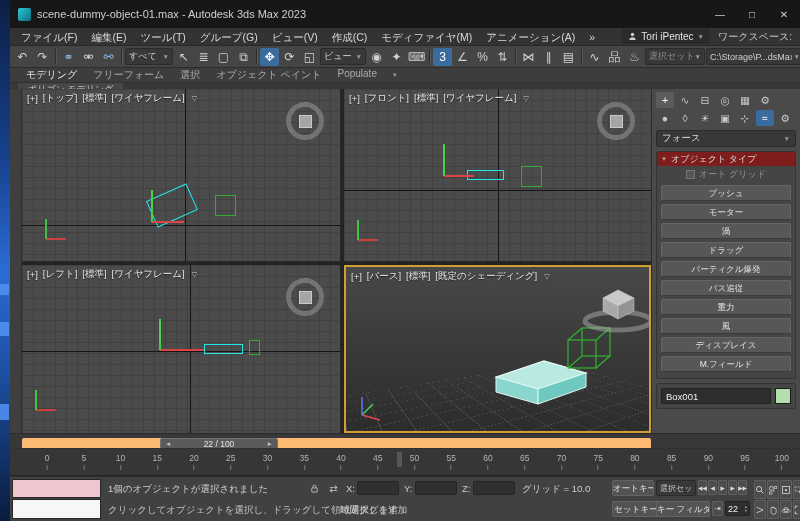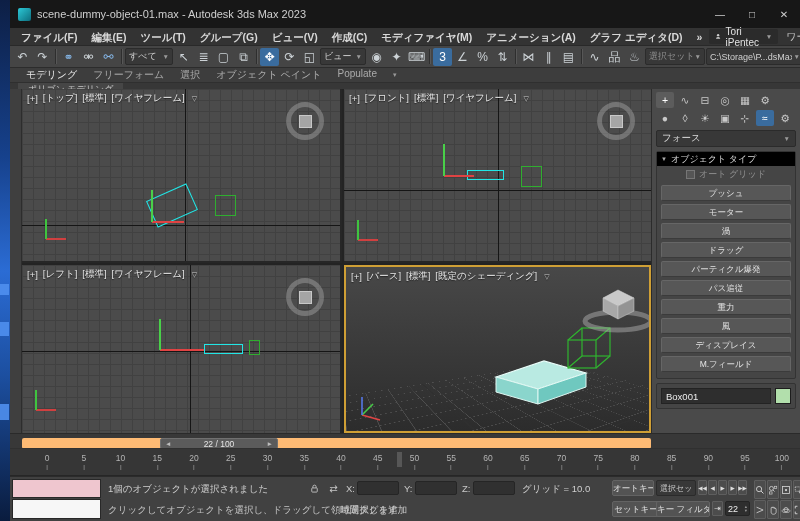--- a/index.html
+++ b/index.html
@@ -14,21 +14,21 @@
 
   
   #window{position:absolute;left:10px;top:0;width:790px;height:521px;background:#3c3c3c;}
 
   .titlebar{height:28px;background:#171717;display:flex;align-items:center;color:#cfcfcf;font-size:11px;}
   .app-icon{width:13px;height:13px;margin:0 6px 0 8px;border-radius:2px;background:linear-gradient(135deg,#2cc8d6,#0d6e7e);}
   .win-controls{margin-left:auto;display:flex;}
   .win-btn{width:32px;height:22px;display:flex;align-items:center;justify-content:center;font-size:10px;color:#cfcfcf;}
 
   .menubar{height:18px;background:#333;display:flex;align-items:center;font-size:10.5px;color:#d8d8d8;padding-left:4px;border-bottom:1px solid #292929;}
-  .menu-item{padding:0 7px;line-height:18px;white-space:nowrap;font-weight:bold;}
+  .menu-item{padding:0 7px;line-height:18px;white-space:nowrap;}
   .menu-right{margin-left:auto;display:flex;align-items:center;gap:8px;padding-right:8px;}
   .account{display:flex;align-items:center;gap:4px;background:#2b2b2b;height:15px;padding:0 6px;border-radius:2px;color:#e2e2e2;font-size:10px;}
   .workspace{display:flex;align-items:center;gap:3px;color:#c6c6c6;font-size:10px;white-space:nowrap;}
   .dd-arr{font-size:6.5px;color:#9a9a9a;}
 
   .toolbar{height:22px;background:#454545;display:flex;align-items:center;padding:0 3px;gap:1px;border-bottom:1px solid #2c2c2c;}
   .tb-icon{width:19px;height:18px;line-height:18px;text-align:center;font-size:12px;color:#ccd2d6;border-radius:2px;flex:0 0 auto;overflow:hidden;}
   .tb-icon.active{background:#3a6c9e;color:#fff;}
   .tb-icon.accent{color:#86b7e8;}
   .tb-sep{width:1px;height:15px;background:#2e2e2e;margin:0 2px;box-shadow:1px 0 0 #575757;flex:0 0 auto;}
@@ -112,21 +112,21 @@
   .nav-grid{position:absolute;left:744px;top:3px;width:46px;height:39px;display:grid;grid-template-columns:repeat(4,1fr);gap:1px;}
   .nav-btn{background:#4c4c4c;border:1px solid #5e5e5e;border-radius:1px;color:#d5d5d5;display:flex;align-items:center;justify-content:center;}
 
   .cmd-panel{position:absolute;left:641px;top:0;width:149px;height:344px;background:#4a4a4a;border-left:1px solid #2b2b2b;padding:2px 4px;}
   .cp-tabs,.cp-cats{display:flex;gap:2px;height:18px;align-items:center;}
   .cp-tab,.cp-cat{width:18px;height:16px;text-align:center;line-height:16px;color:#c9c9c9;font-size:10.5px;border-radius:2px;}
   .cp-tab.active{background:#5c5c5c;color:#fff;}
   .cp-cat.active{background:#3a6c9e;color:#fff;}
   .cp-dd{margin-top:3px;height:17px;background:#383838;border:1px solid #2b2b2b;border-radius:2px;display:flex;align-items:center;justify-content:space-between;padding:0 5px;font-size:9.5px;color:#dcdcdc;}
   .rollout{margin-top:4px;background:#454545;border:1px solid #333;border-radius:2px;}
-  .rollout-hd{height:14px;background:#000000;color:#d8d8d8;font-size:9px;display:flex;align-items:center;gap:4px;padding:0 4px;}
+  .rollout-hd{height:14px;background:#7f1d1d;color:#d8d8d8;font-size:9px;display:flex;align-items:center;gap:4px;padding:0 4px;}
   .rollout-hd .tri{font-size:6px;color:#aaa;}
   .autogrid{display:flex;align-items:center;gap:4px;color:#8e8e8e;font-size:9px;justify-content:center;height:16px;}
   .checkbox{width:9px;height:9px;background:#555;border:1px solid #767676;}
   .obj-grid{display:grid;grid-template-columns:1fr;gap:3px;padding:3px 4px 6px;}
   .cp-btn{height:16px;background:#575757;border:1px solid #666;border-bottom-color:#3b3b3b;border-radius:2px;color:#e4e4e4;font-size:8.5px;line-height:13px;text-align:center;white-space:nowrap;overflow:hidden;}
   .name-row{display:flex;gap:4px;padding:4px;}
   .name-input{flex:1;height:16px;background:#2e2e2e;border:1px solid #232323;color:#eee;font-size:9.5px;padding:0 4px;line-height:15px;}
   .color-swatch{width:16px;height:16px;background:#b2dfac;border:1px solid #1d1d1d;}
 </style>
 </head>
@@ -194,21 +194,20 @@
   <div class="menubar">
     <div id="menu-items" style="display:flex">
         <span class="menu-item">ファイル(F)</span>
         <span class="menu-item">編集(E)</span>
         <span class="menu-item">ツール(T)</span>
         <span class="menu-item">グループ(G)</span>
         <span class="menu-item">ビュー(V)</span>
         <span class="menu-item">作成(C)</span>
         <span class="menu-item">モディファイヤ(M)</span>
         <span class="menu-item">アニメーション(A)</span>
-        <span class="menu-item">グラフ エディタ(D)</span>
         <span class="menu-item">»</span>
       </div>
     <div class="menu-right">
       <div class="account">
         <svg width="9" height="9" viewBox="0 0 16 16">
             <circle cx="8" cy="4.5" r="3" fill="#cfcfcf"></circle>
             <path d="M2.5 14a5.5 4.8 0 0 1 11 0z" fill="#cfcfcf"></path>
           </svg>
         <span>Tori iPentec</span>
         <span class="dd-arr">▼</span>

